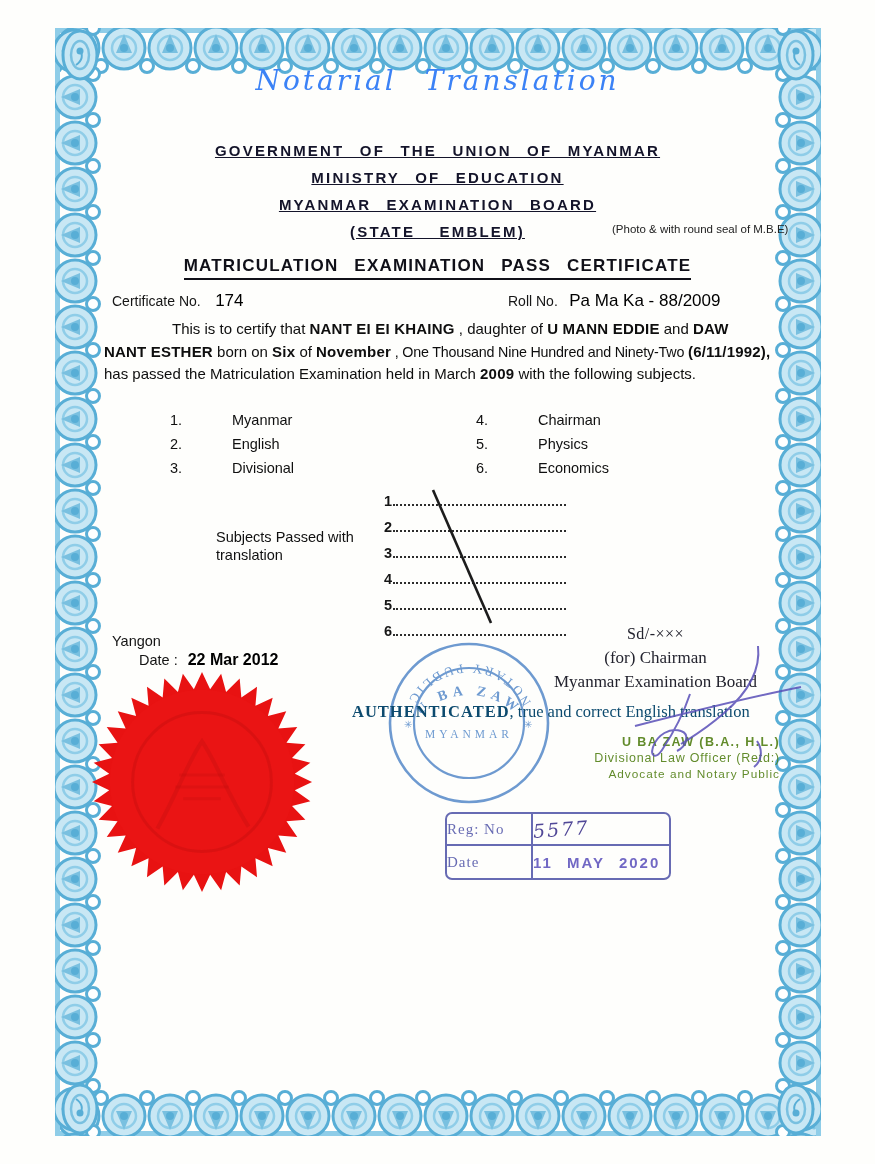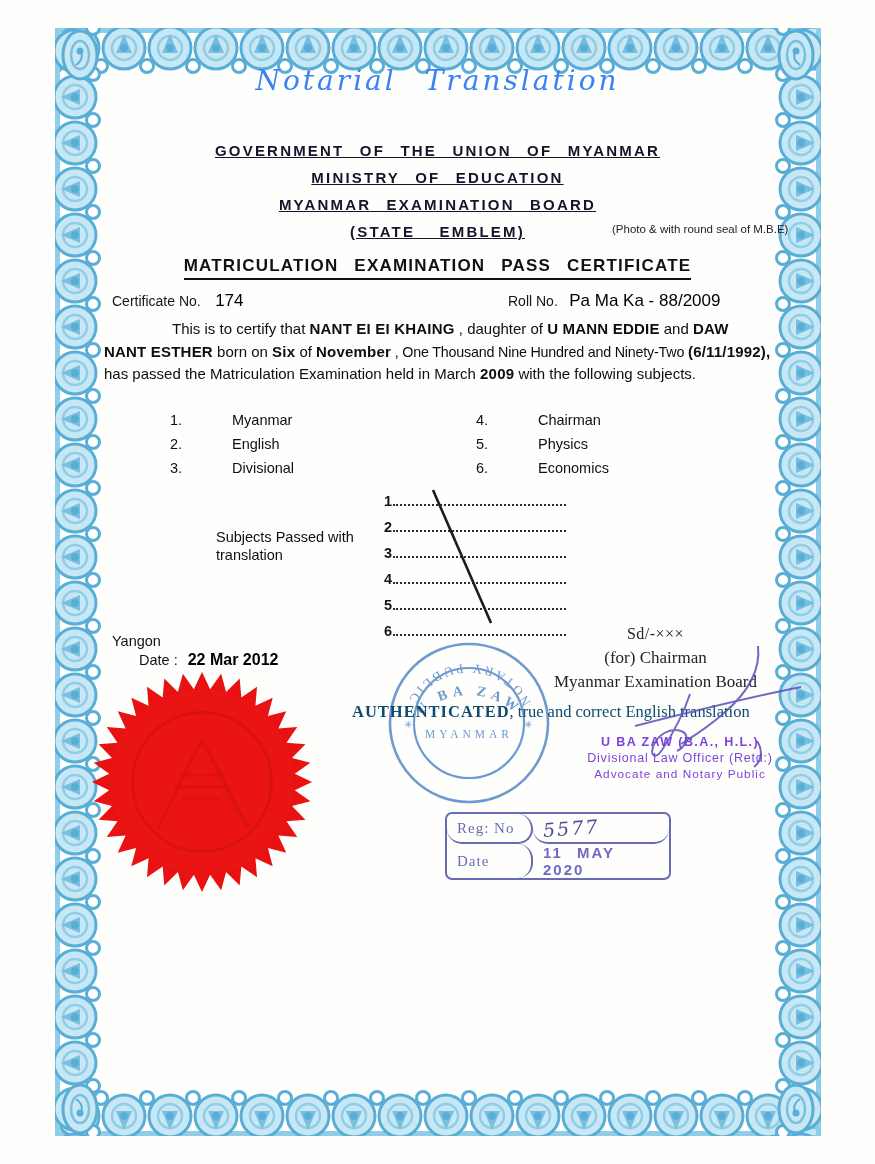--- a/index.html
+++ b/index.html
@@ -53,31 +53,31 @@
   .dateline{top:651px;left:112px;font-size:14.5px;color:#141414;margin-left:27px;}
   .dateline b{font-size:16px;color:#000;}
   
   .chairman{top:625px;left:538px;width:235px;text-align:center;
     font-family:"Liberation Serif",serif;color:#23232e;}
   .chairman .sd{font-size:16px;margin-bottom:5px;letter-spacing:.5px;}
   .chairman .forch{font-size:17px;margin-bottom:4px;}
   .chairman .board{font-size:17px;}
   .auth{top:702px;left:352px;font-family:"Liberation Serif",serif;font-size:16.5px;color:#0c4a6e;}
   .auth b{letter-spacing:1px;}
-  .notaryblk{top:735px;left:580px;width:200px;text-align:center;color:#6d28d9;opacity:.88;}
+  .notaryblk{top:735px;left:580px;width:200px;text-align:right;color:#4d7c0f;opacity:.88;}
   .notaryblk .n1{font-size:12.5px;font-weight:bold;letter-spacing:1.4px;margin-bottom:2px;}
   .notaryblk .n2{font-size:12.5px;letter-spacing:.8px;margin-bottom:2px;}
   .notaryblk .n3{font-size:11.8px;letter-spacing:1px;}
   
   .regbox{
     top:812px;left:445px;width:222px;height:64px;
     border:2.2px solid #5b5fad;border-radius:7px;opacity:.92;
     display:grid;grid-template-columns:86px 1fr;grid-template-rows:1fr 1fr;
   }
-  .regcell{display:flex;align-items:center;padding-left:10px;border-radius:15px;}
+  .regcell{display:flex;align-items:center;}
   .regcell.lab{font-family:"Liberation Serif",serif;font-size:15px;letter-spacing:1px;color:#5b5fad;border-right:2.2px solid #5b5fad;}
   .regcell.r1{border-bottom:2.2px solid #5b5fad;}
   .reg-hand{font-family:"DejaVu Serif",serif;font-style:italic;font-size:19px;color:#43398f;transform:rotate(-4deg);letter-spacing:2px;}
   .reg-date{font-size:15px;font-weight:bold;letter-spacing:2px;word-spacing:8px;color:#665cc0;}
   .ol{pointer-events:none;}
 </style>
 </head>
 <body>
 
 <div class="page">

